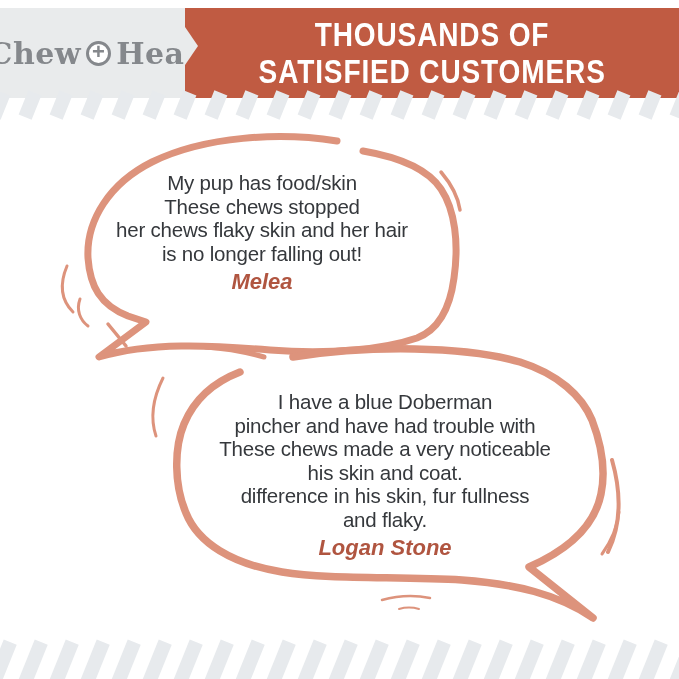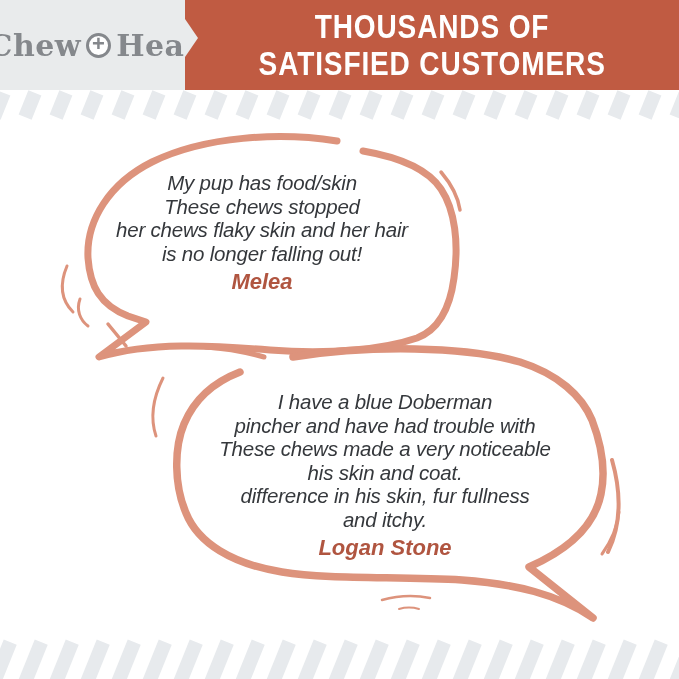--- a/index.html
+++ b/index.html
@@ -2,21 +2,21 @@
 <html><head>
 <meta charset="utf-8">
 <style>
   html,body{margin:0;padding:0;}
   body{
     width:679px;height:679px;position:relative;overflow:hidden;
     background:#ffffff;
     font-family:"Liberation Sans", sans-serif;
   }
   
-  .header{position:absolute;top:0;left:0;width:543px;height:90px;}
+  .header{position:absolute;top:8px;left:0;width:543px;height:90px;}
   .logo-block{
     position:absolute;top:0;left:0;width:185px;height:90px;
     background:#e9ebec;display:flex;align-items:center;justify-content:center;
   }
   .logo{
     display:flex;align-items:center;gap:5px;
     font-family:"DejaVu Serif", serif;font-weight:bold;
     font-size:30px;color:#85888c;letter-spacing:0.5px;
   }
   .logo-plus{
@@ -50,21 +50,21 @@
   .band-bottom .stripe{top:3px;height:60px;}
   
   .bubble-layer{position:absolute;top:0;left:0;width:679px;height:679px;z-index:1;}
   .quote{
     position:absolute;z-index:2;text-align:center;
     color:#35383c;font-size:20.5px;line-height:23.5px;letter-spacing:-0.2px;
     font-weight:500;
   }
   .quote-1{left:87px;top:171px;width:350px;}
   .quote-2{left:209px;top:390px;width:352px;}
-  .quote-line{white-space:nowrap;font-style:italic;}
+  .quote-line{white-space:nowrap;}
   .author{
     margin-top:5px;font-style:italic;font-weight:bold;
     font-size:22px;color:#b05540;letter-spacing:0;
   }
 </style>
 </head>
 <body>
 
 <div class="header">
   <div class="logo-block">
@@ -178,15 +178,15 @@
   <div class="quote-line">is no longer falling out!</div>
   <div class="author">Melea</div>
 </div>
 
 <div class="quote quote-2">
   <div class="quote-line">I have a blue Doberman</div>
   <div class="quote-line">pincher and have had trouble with</div>
   <div class="quote-line">These chews made a very noticeable</div>
   <div class="quote-line">his skin and coat.</div>
   <div class="quote-line">difference in his skin, fur fullness</div>
-  <div class="quote-line">and itchy.</div>
+  <div class="quote-line">and flaky.</div>
   <div class="author">Logan Stone</div>
 </div>
 
 </body></html>

